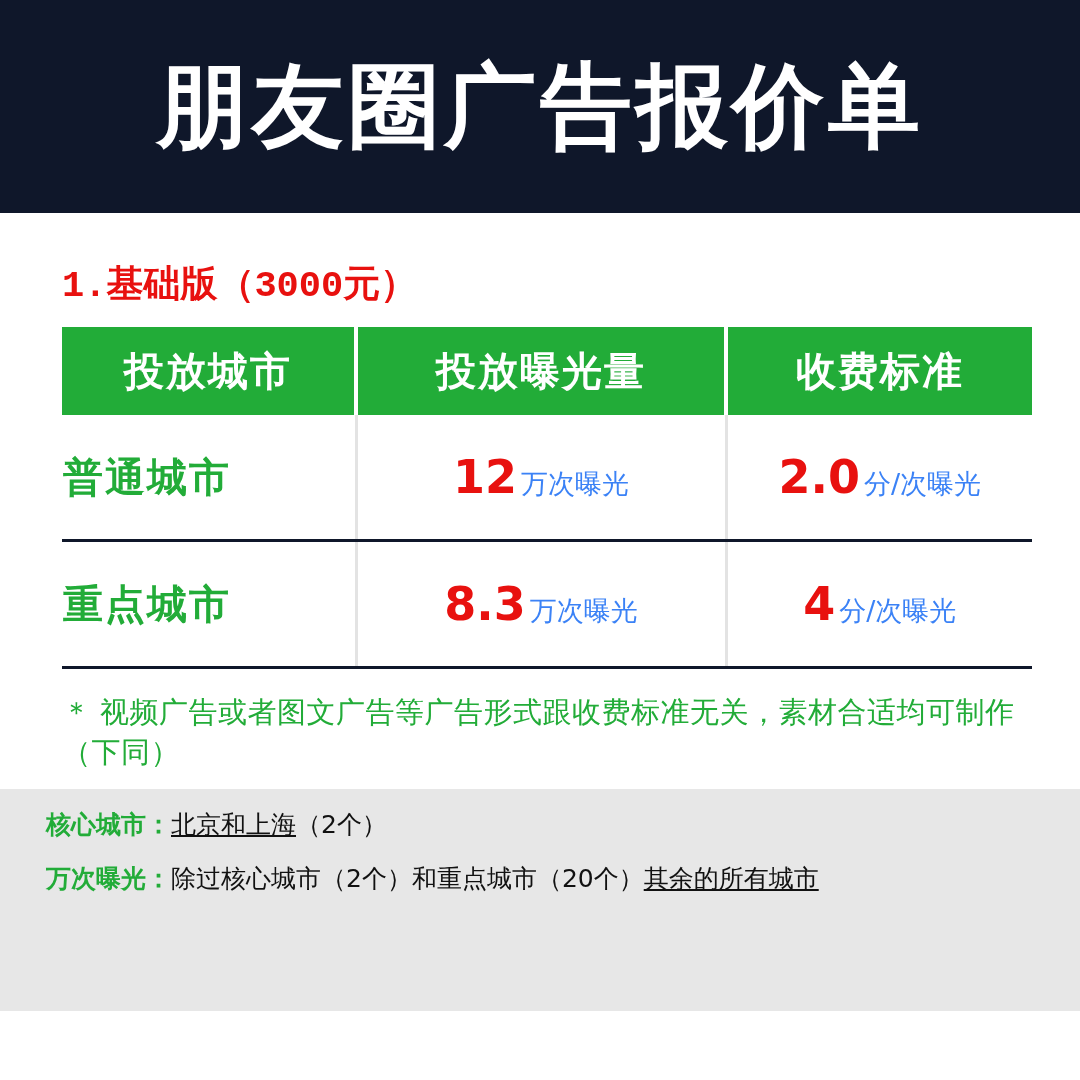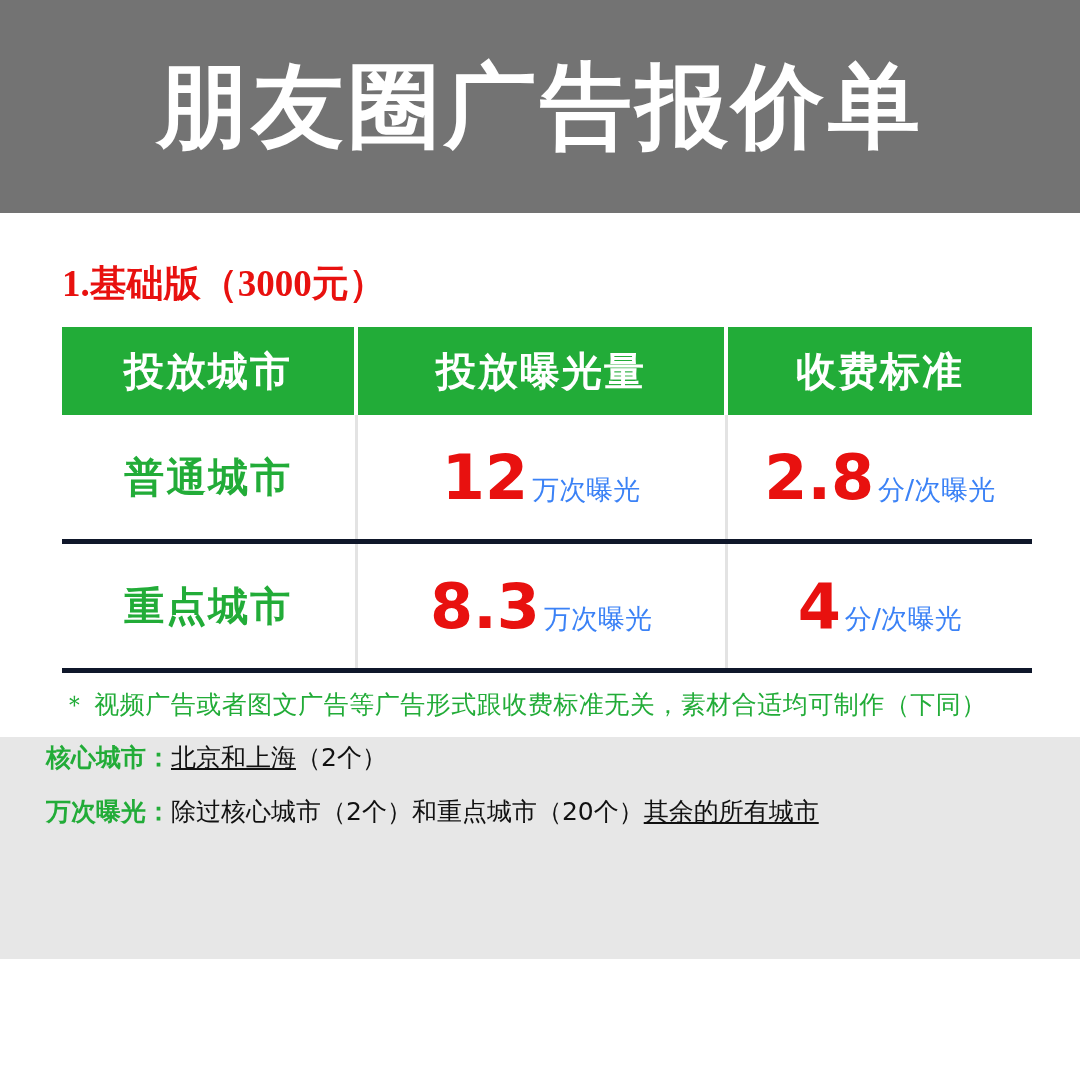--- a/index.html
+++ b/index.html
@@ -17,42 +17,42 @@
     position: relative;
     width: 1080px;
     height: 1080px;
     box-sizing: border-box;
   }
 
   
   .banner {
     width: 100%;
     height: 213px;
-    background: #737373;
+    background: #0f172a;
     display: flex;
     align-items: center;
     justify-content: center;
   }
   .banner-title {
     color: #ffffff;
     font-size: 92px;
     font-weight: bold;
     letter-spacing: 4px;
     line-height: 1;
     font-family: "DejaVu Sans", "Liberation Sans", sans-serif;
   }
 
   
   .section-title {
     margin: 46px 0 18px 62px;
     color: #e8110f;
     font-size: 37px;
     font-weight: bold;
     letter-spacing: 0px;
-    font-family: Liberation Serif, serif;
+    font-family: Liberation Mono, monospace;
   }
 
   
   .table-wrap {
     margin: 0 62px;
   }
   table.price {
     width: 956px;
     border-collapse: collapse;
     table-layout: fixed;
@@ -65,72 +65,71 @@
     height: 86px;
     letter-spacing: 2px;
     border-right: 4px solid #ffffff;
     font-family: "DejaVu Sans", "Liberation Sans", sans-serif;
     margin-top: 32px;
   }
   table.price th:last-child { border-right: none; }
 
   table.price td {
     height: 122px;
-    text-align: center;
     vertical-align: middle;
-    border-bottom: 5px solid #0f172a;
+    border-bottom: 3px solid #0f172a;
     border-right: 3px solid #e3e3e3;
     background: #ffffff;
   }
   table.price td:last-child { border-right: none; }
   table.price tr:first-child td { border-top: none; }
 
   .col-city { width: 290px; }
   .col-exp  { width: 364px; }
   .col-fee  { width: 302px; }
 
   .city-text {
     color: #22ac38;
     font-size: 40px;
     font-weight: bold;
     letter-spacing: 2px;
     font-family: "DejaVu Sans", "Liberation Sans", sans-serif;
   }
   .num {
     color: #e8110f;
-    font-size: 62px;
+    font-size: 46px;
     font-weight: bold;
     font-family: "DejaVu Sans", "Liberation Sans", sans-serif;
   }
   .unit {
     color: #3b82f6;
     font-size: 27px;
     font-family: "DejaVu Sans", "Liberation Sans", sans-serif;
   }
   .cellline {
     display: flex;
     align-items: baseline;
     justify-content: center;
     gap: 4px;
   }
 
   
   .note {
-    margin: 15px 62px 0 62px;
+    margin: 24px 62px 0 62px;
     color: #22ac38;
-    font-size: 25px;
+    font-size: 29px;
     letter-spacing: 0.5px;
-    font-family: Liberation Serif, serif;
+    font-family: Liberation Sans, sans-serif;
   }
 
   
   .footer {
     margin-top: 16px;
     background: #e7e7e7;
-    padding: 3px 46px 22px 46px;
+    padding: 18px 46px 22px 46px;
     height: 222px;
     box-sizing: border-box;
   }
   .f-row {
     margin-bottom: 18px;
     font-size: 25px;
     line-height: 1.45;
     font-family: "DejaVu Sans", "Liberation Sans", sans-serif;
   }
   .f-row:last-child { margin-bottom: 0; }
@@ -169,21 +168,21 @@
             <span class="city-text">普通城市</span>
           </td>
           <td>
             <div class="cellline">
               <span class="num">12</span>
               <span class="unit">万次曝光</span>
             </div>
           </td>
           <td>
             <div class="cellline">
-              <span class="num">2.8</span>
+              <span class="num">2.0</span>
               <span class="unit">分/次曝光</span>
             </div>
           </td>
         </tr>
         <tr>
           <td>
             <span class="city-text">重点城市</span>
           </td>
           <td>
             <div class="cellline">

